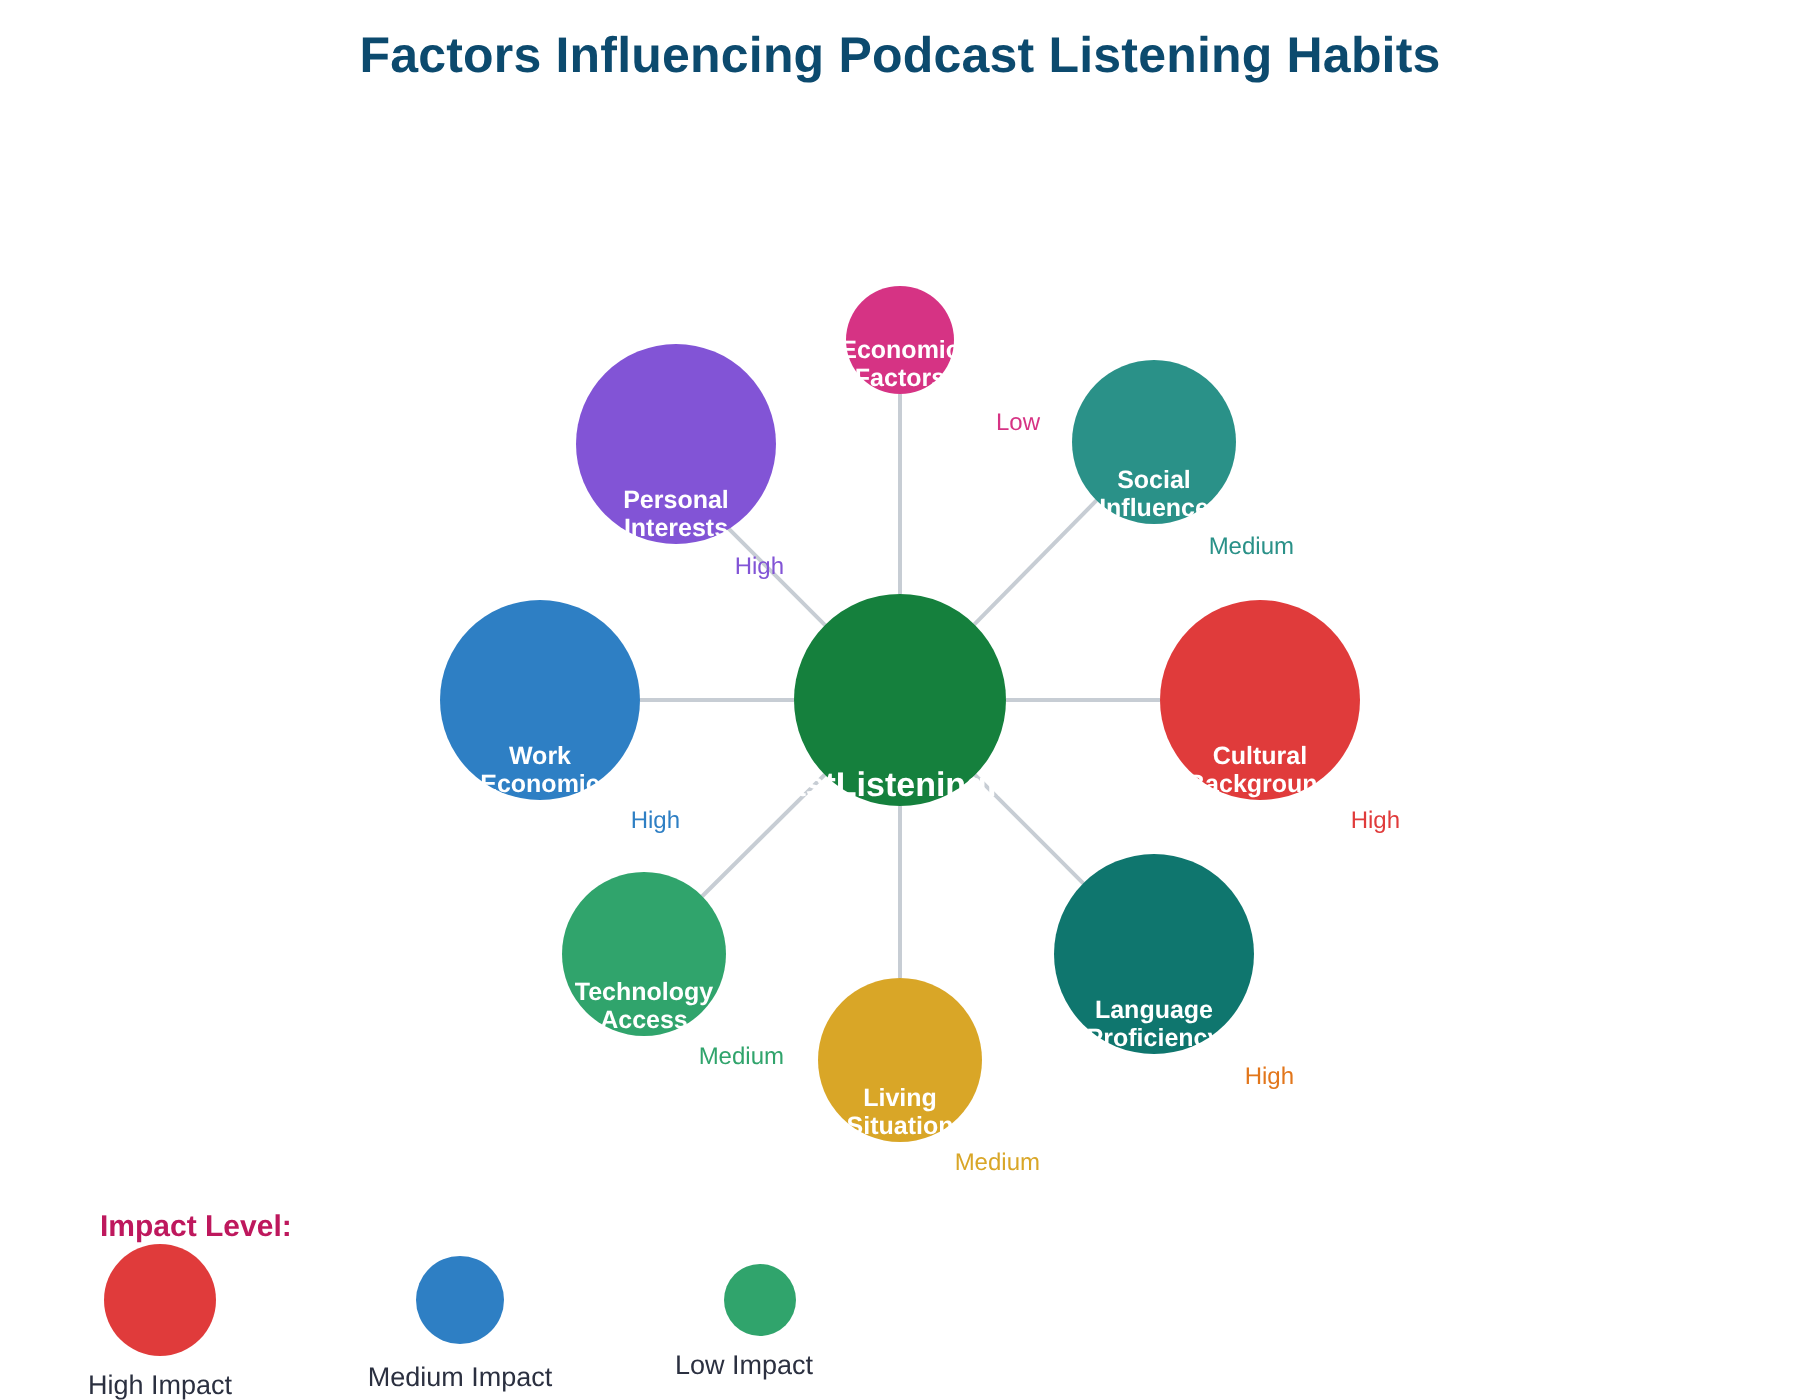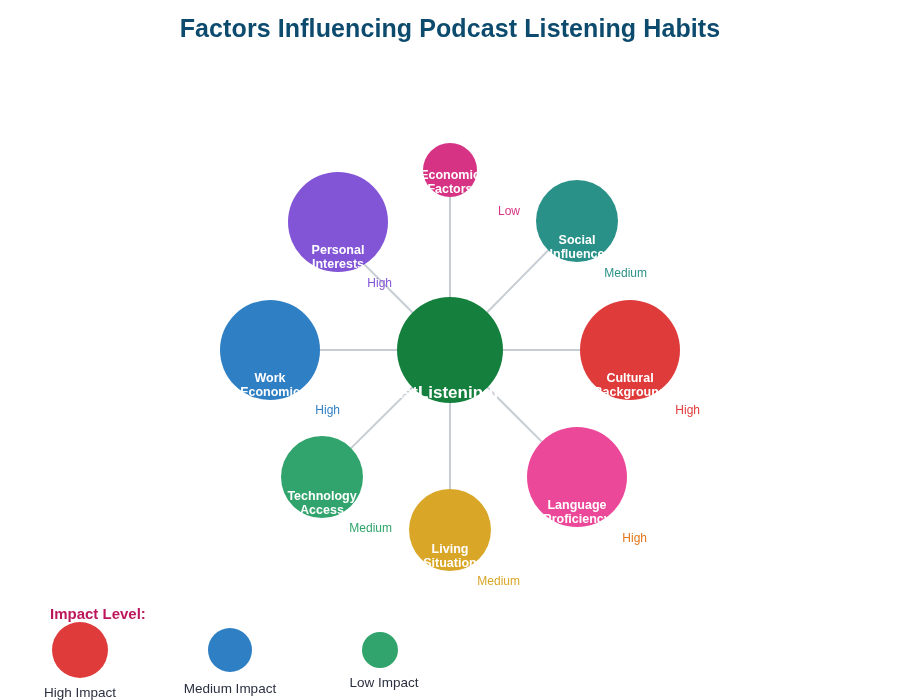--- a/index.html
+++ b/index.html
@@ -173,21 +173,21 @@
         </div>
       </div>
       <div class="impact-caption" style="color: rgb(224, 59, 59); left: 560px; top: 403px; width: 140px;">High</div>
       <div class="node satellite-node" style="left: 281px; top: 436px; width: 82px; height: 82px; background: rgb(48, 164, 108);">
         <div>
           <span class="node-label">Technology</span>
           <span class="node-label">Access</span>
         </div>
       </div>
       <div class="impact-caption" style="color: rgb(48, 164, 108); left: 252px; top: 521px; width: 140px;">Medium</div>
-      <div class="node satellite-node" style="left: 527px; top: 427px; width: 100px; height: 100px; background: #ec4899;">
+      <div class="node satellite-node" style="left: 527px; top: 427px; width: 100px; height: 100px; background: #0f766e;">
         <div>
           <span class="node-label">Language</span>
           <span class="node-label">Proficiency</span>
         </div>
       </div>
       <div class="impact-caption" style="color: rgb(226, 118, 27); left: 507px; top: 531px; width: 140px;">High</div>
       <div class="node satellite-node" style="left: 409px; top: 489px; width: 82px; height: 82px; background: rgb(217, 166, 39);">
         <div>
           <span class="node-label">Living</span>
           <span class="node-label">Situation</span>
@@ -203,16 +203,16 @@
       <div class="legend-entry">
         <div class="legend-swatch" style="left: 52px; top: 22px; width: 56px; height: 56px; background: rgb(224, 59, 59);"></div>
         <div class="legend-text" style="left: 0px; top: 85px; width: 160px;">High Impact</div>
       </div>
       <div class="legend-entry">
         <div class="legend-swatch" style="left: 208px; top: 28px; width: 44px; height: 44px; background: rgb(46, 127, 196);"></div>
         <div class="legend-text" style="left: 150px; top: 81px; width: 160px;">Medium Impact</div>
       </div>
       <div class="legend-entry">
         <div class="legend-swatch" style="left: 362px; top: 32px; width: 36px; height: 36px; background: rgb(48, 164, 108);"></div>
-        <div class="legend-text" style="left: 304px; top: 75px; width: 160px; text-align: center;">Low Impact</div>
+        <div class="legend-text" style="left: 292px; top: 75px; width: 160px; text-align: center;">Low Impact</div>
       </div>
     </div>
 </div>
 
 </body></html>

